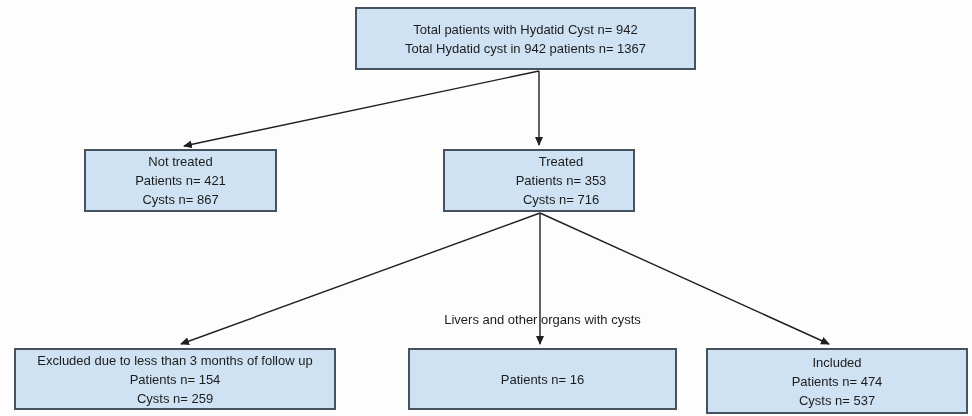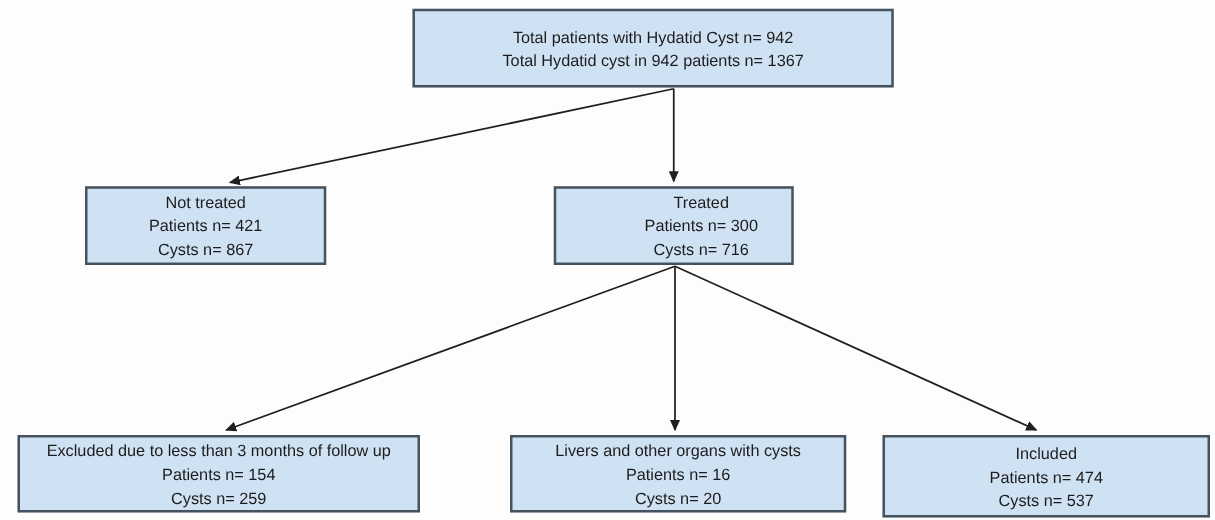--- a/index.html
+++ b/index.html
@@ -31,25 +31,25 @@
     justify-content: center;
     align-items: center;
     text-align: center;
     font-size: 13px;
     line-height: 19px;
     color: #1c1c1c;
   }
   .node span { display: block; white-space: nowrap; }
 
   
-  #node-root      { left: 330px; top: 7px;   width: 385px; height: 63px; }
-  #node-nottreated{ left: 68px;  top: 149px; width: 193px; height: 63px; }
+  #node-root      { left: 355px; top: 7px;   width: 341px; height: 63px; }
+  #node-nottreated{ left: 84px;  top: 149px; width: 193px; height: 63px; }
   #node-treated   { left: 443px; top: 149px; width: 192px; height: 63px; padding-left: 44px; }
   #node-excluded  { left: 14px;  top: 348px; width: 322px; height: 62px; align-items: center; }
-  #node-livers    { left: 408px; top: 348px; width: 269px; height: 62px; }
+  #node-livers    { left: 408px; top: 348px; width: 269px; height: 62px; gap: 41px; }
   #node-included  { left: 706px; top: 348px; width: 262px; height: 66px; }
 </style>
 </head>
 <body>
 
 <div class="canvas">
 
   <svg class="arrows" width="972" height="416" viewBox="0 0 972 416" xmlns="http://www.w3.org/2000/svg">
     <defs>
       <marker id="ah" markerWidth="10" markerHeight="8" refX="8" refY="4" orient="auto" markerUnits="userSpaceOnUse">
@@ -69,21 +69,21 @@
   </div>
 
   <div class="node" id="node-nottreated">
     <span>Not treated</span>
     <span>Patients n= 421</span>
     <span>Cysts n= 867</span>
   </div>
 
   <div class="node" id="node-treated">
     <span>Treated</span>
-    <span>Patients n= 300</span>
+    <span>Patients n= 353</span>
     <span>Cysts n= 716</span>
   </div>
 
   <div class="node" id="node-excluded">
     <span>Excluded due to less than 3 months of follow up</span>
     <span>Patients n= 154</span>
     <span>Cysts n= 259</span>
   </div>
 
   <div class="node" id="node-livers">

